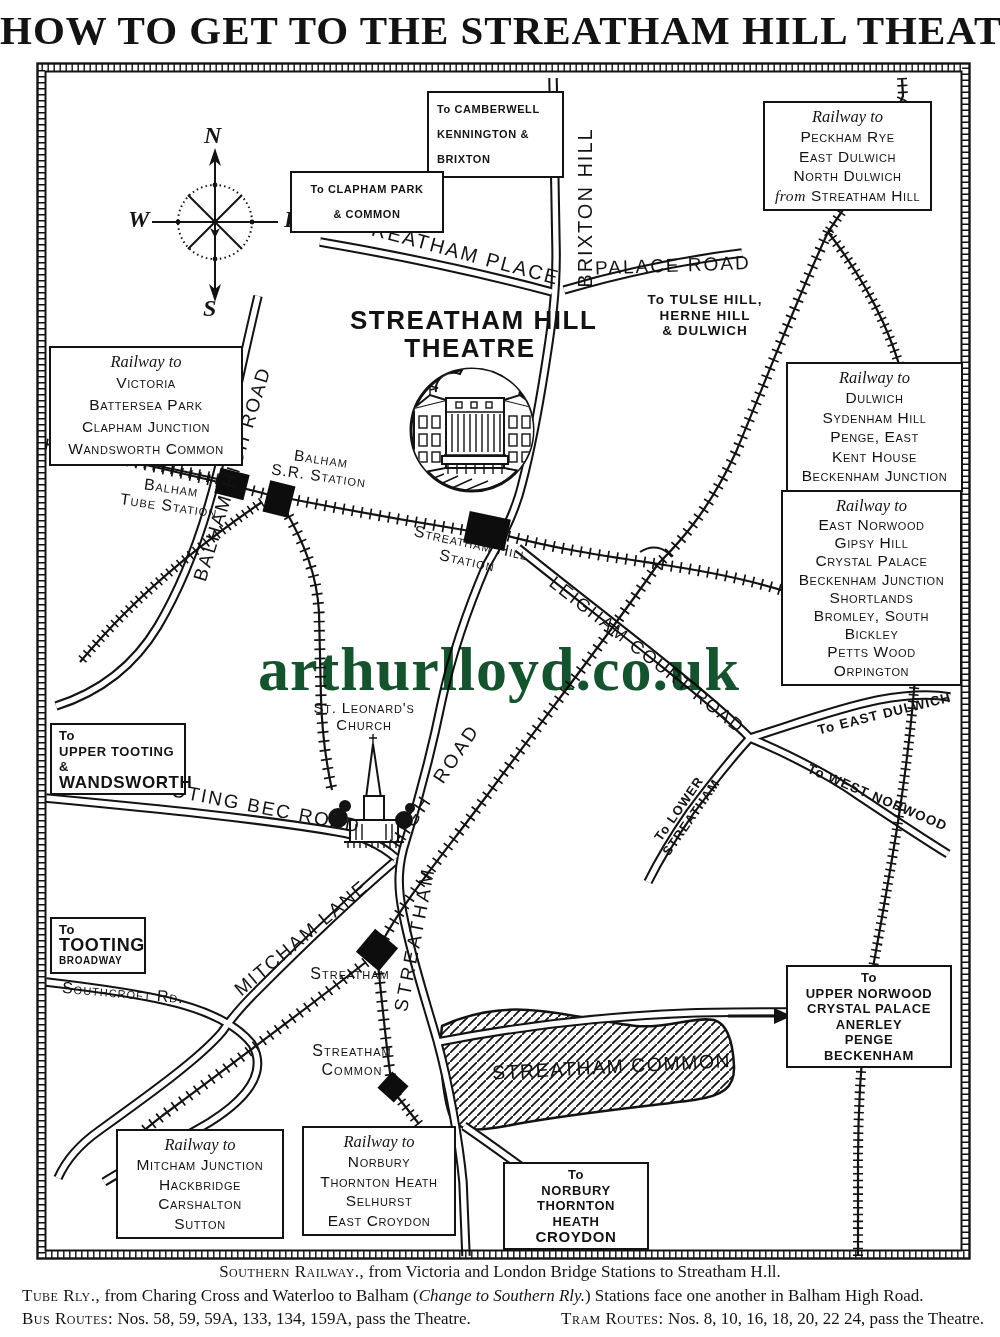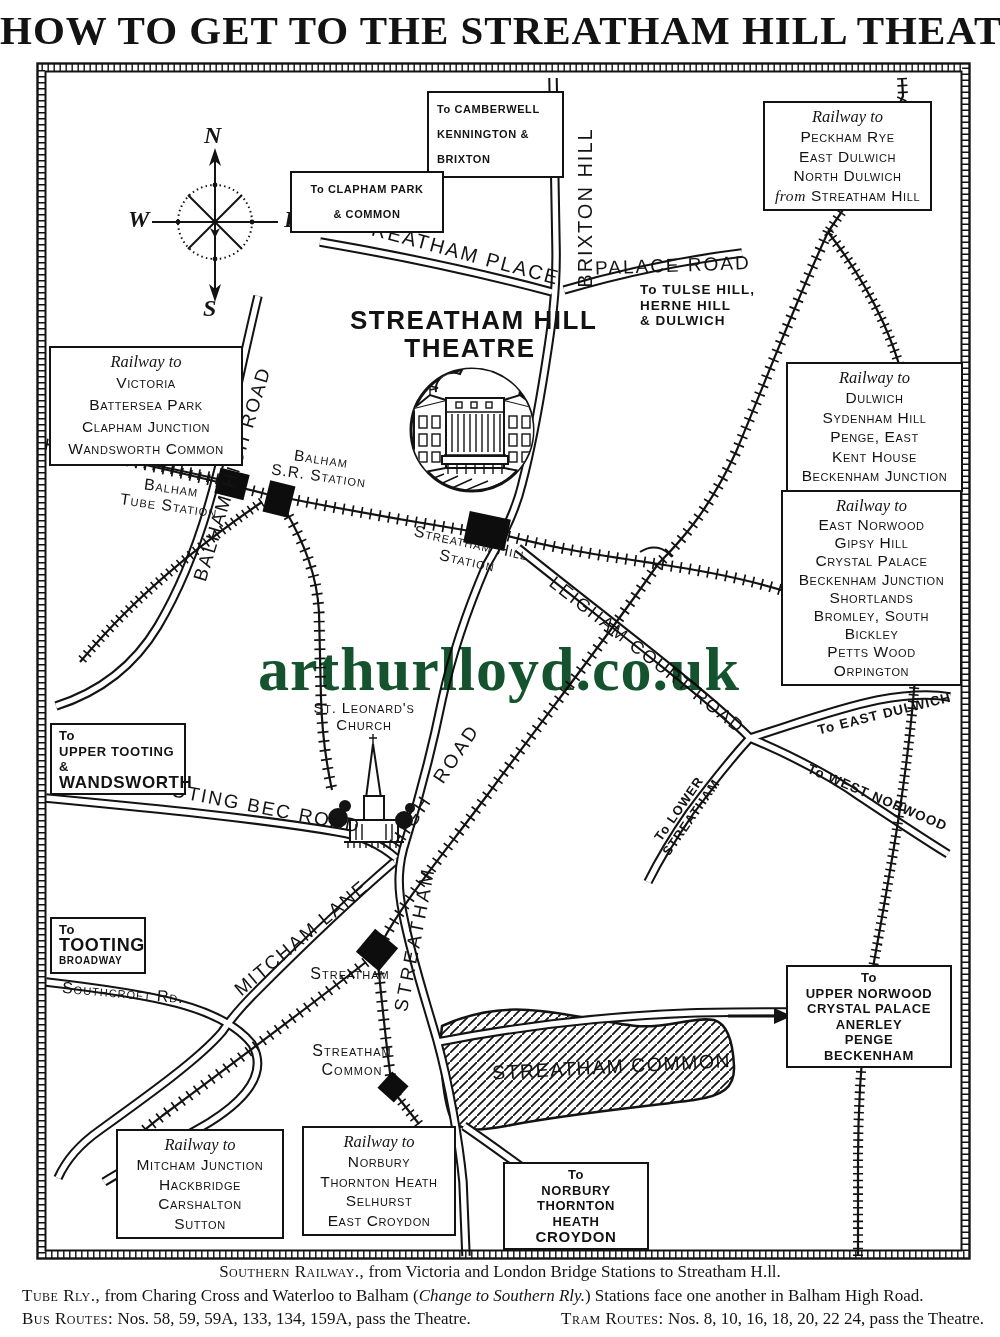--- a/index.html
+++ b/index.html
@@ -14,21 +14,21 @@
     letter-spacing:1px; white-space:nowrap; z-index:5;
   }
   #map-svg { position:absolute; left:0; top:0; z-index:2; }
   #watermark {
     position:absolute; left:258px; top:634px; z-index:2; pointer-events:none;
     font-family:"Liberation Serif", serif; font-weight:700; font-size:62px;
     letter-spacing:1px; color:#14532d; mix-blend-mode:multiply; white-space:nowrap;
   }
   .lbl { position:absolute; z-index:3; white-space:nowrap; color:#131313; }
   .ctr { text-align:center; }
-  .rt  { text-align:left; }
+  .rt  { text-align:center;margin-top:10px; }
   .road-t { font-size:19px; letter-spacing:2px; }
   .sc { font-variant:small-caps; }
   .bold-t { font-weight:700; letter-spacing:1px; }
   .box {
     position:absolute; z-index:4; background:#ffffff;
     border:2.5px solid #131313; padding:4px 8px; color:#131313;
   }
   .box .hdr {
     font-family:"Liberation Serif", serif; font-style:italic;
     font-size:16.5px; text-align:center; line-height:20px;

